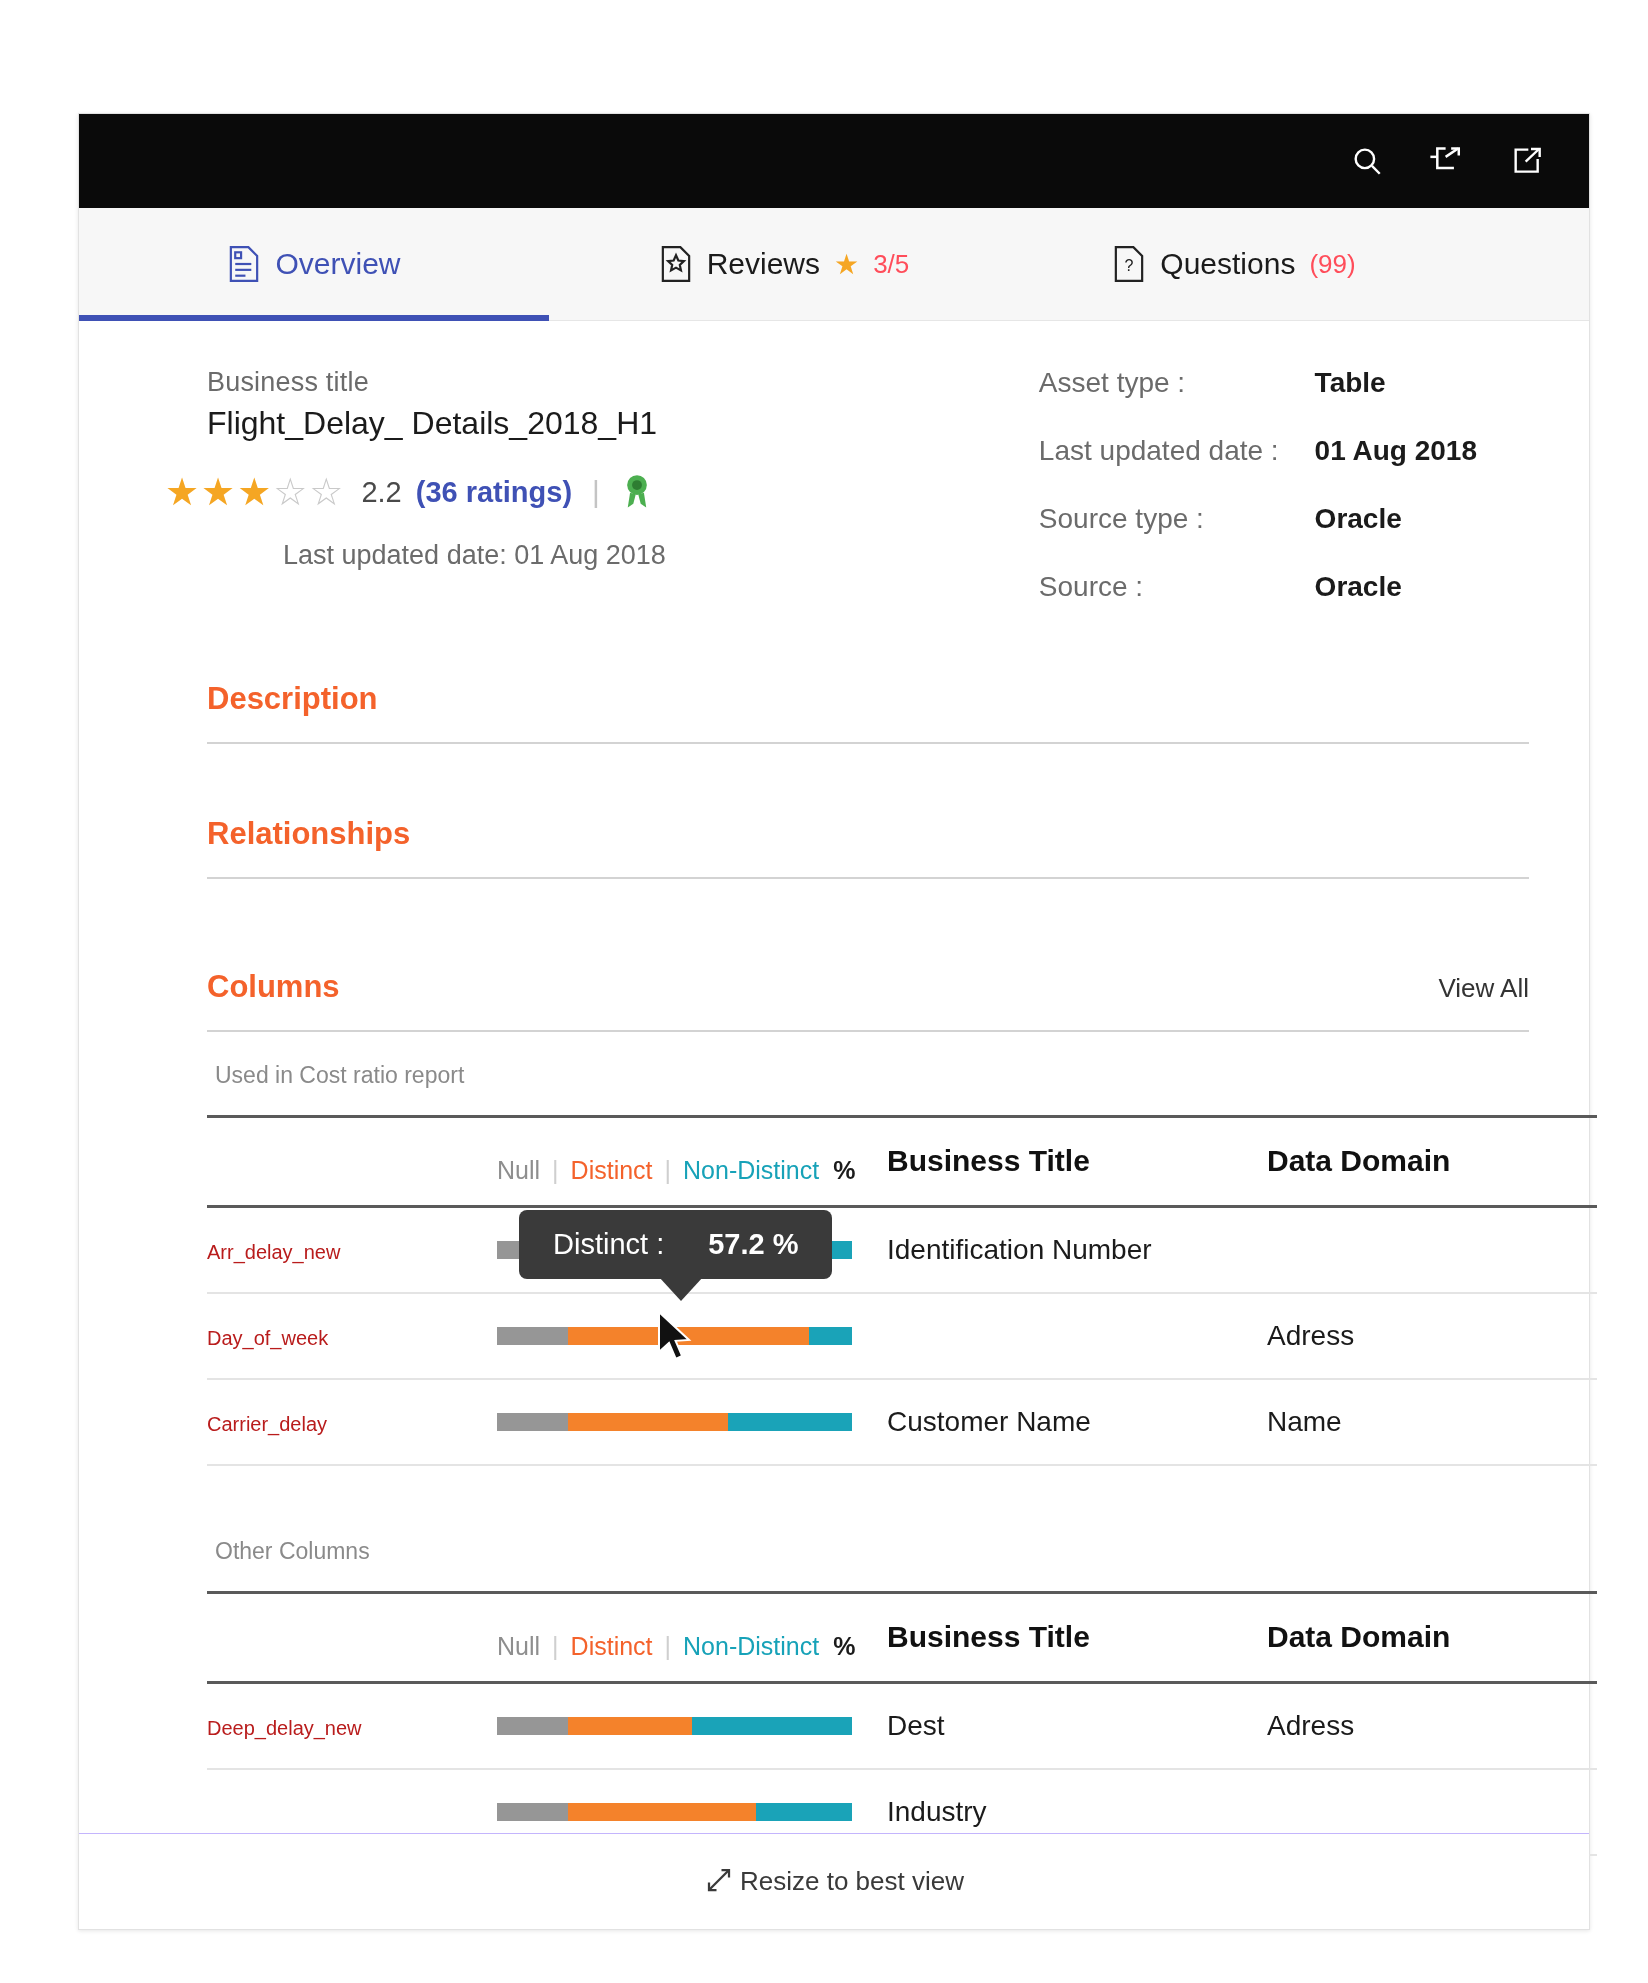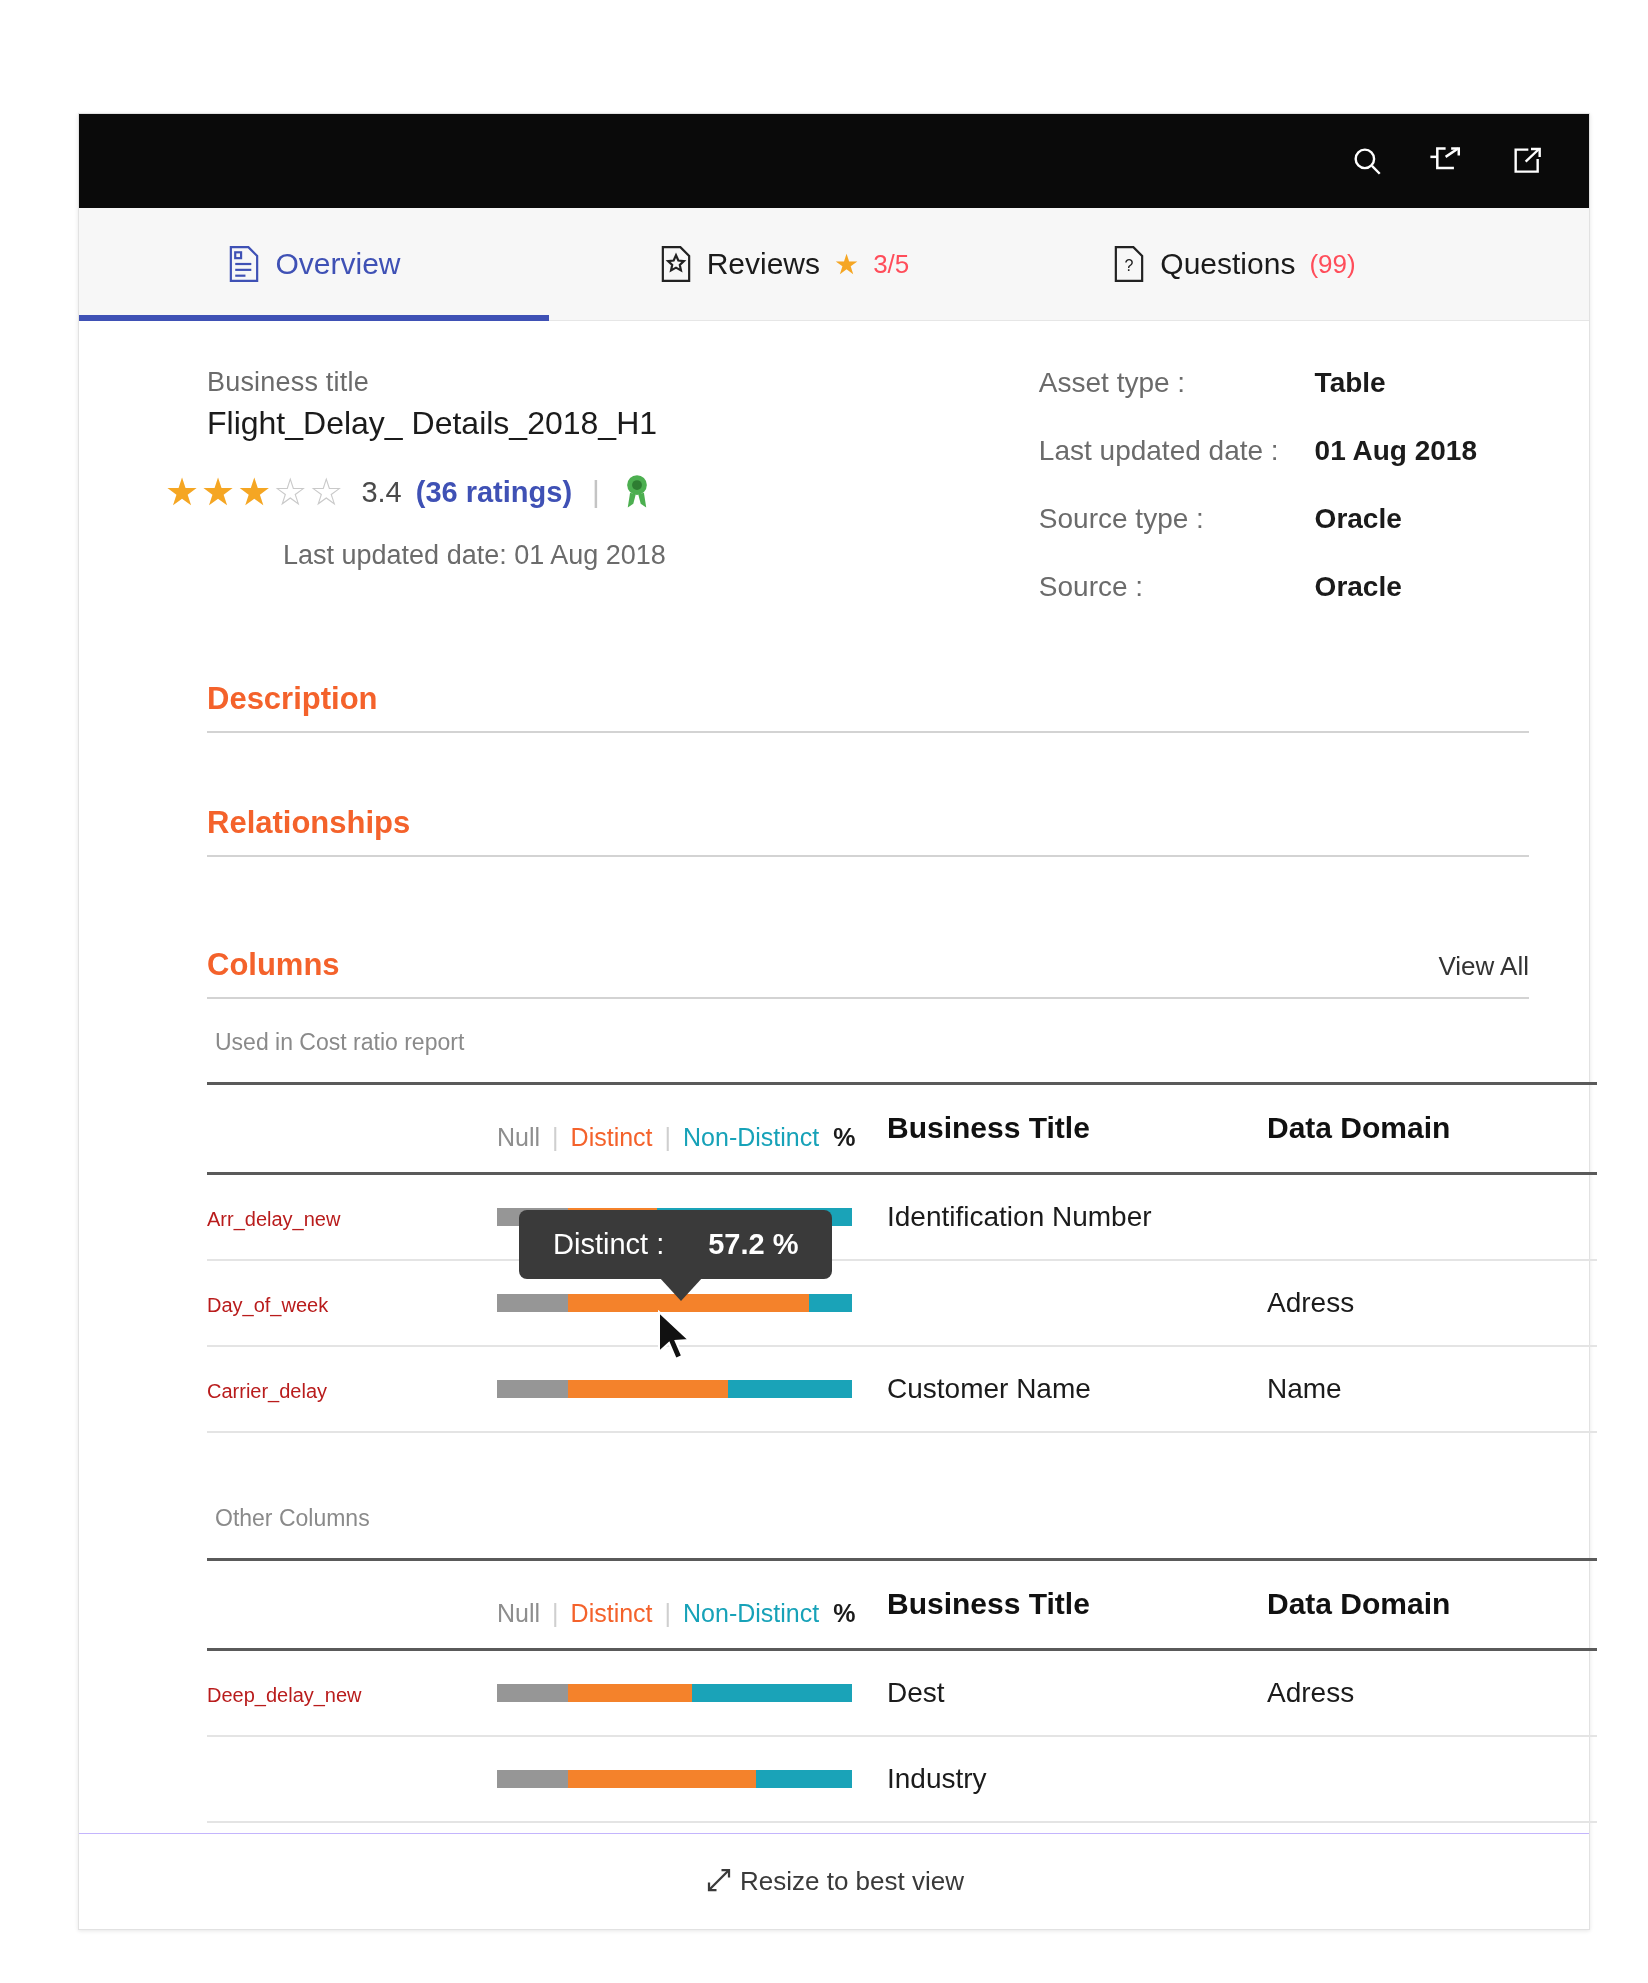--- a/index.html
+++ b/index.html
@@ -128,21 +128,21 @@
   .meta-key { font-size: 28px; color: #6b6b6b; white-space: nowrap; }
   .meta-val { font-size: 28px; color: #1b1b1b; font-weight: bold; white-space: nowrap; }
   
   .section {
     margin: 0 60px 0 128px;
   }
   .section-head {
     font-size: 31px;
     color: #f4622b;
     font-weight: bold;
-    padding-bottom: 14px;
+    padding-bottom: 25px;
     cursor: pointer;
   }
   .section-rule {
     border-bottom: 2px solid #d3d3d3;
   }
   .sec-description { margin-top: 78px; }
   .sec-relationships { margin-top: 72px; }
   .sec-columns { margin-top: 90px; }
   .columns-headrow {
     display: flex;
@@ -333,21 +333,21 @@
           <div class="asset-title">Flight_Delay_ Details_2018_H1</div>
 
           <div class="rating-row">
             <span class="stars">
               <span class="star-on">★</span>
               <span class="star-on">★</span>
               <span class="star-on">★</span>
               <span class="star-off">☆</span>
               <span class="star-off">☆</span>
             </span>
-            <span class="rating-value">3.4</span>
+            <span class="rating-value">2.2</span>
             <span class="rating-count">(36 ratings)</span>
             <span class="rating-sep">|</span>
             <span class="badge-icon">
               <svg width="34" height="40" viewBox="0 0 22 26" fill="none">
                 <circle cx="11" cy="8.5" r="6.4" fill="#4caf50"></circle>
                 <circle cx="11" cy="8.5" r="3.2" fill="#2e7d32"></circle>
                 <polygon points="6.5,13.5 5,23 8.6,20.6 10.2,14.5" fill="#4caf50"></polygon>
                 <polygon points="15.5,13.5 17,23 13.4,20.6 11.8,14.5" fill="#4caf50"></polygon>
               </svg>
             </span>

